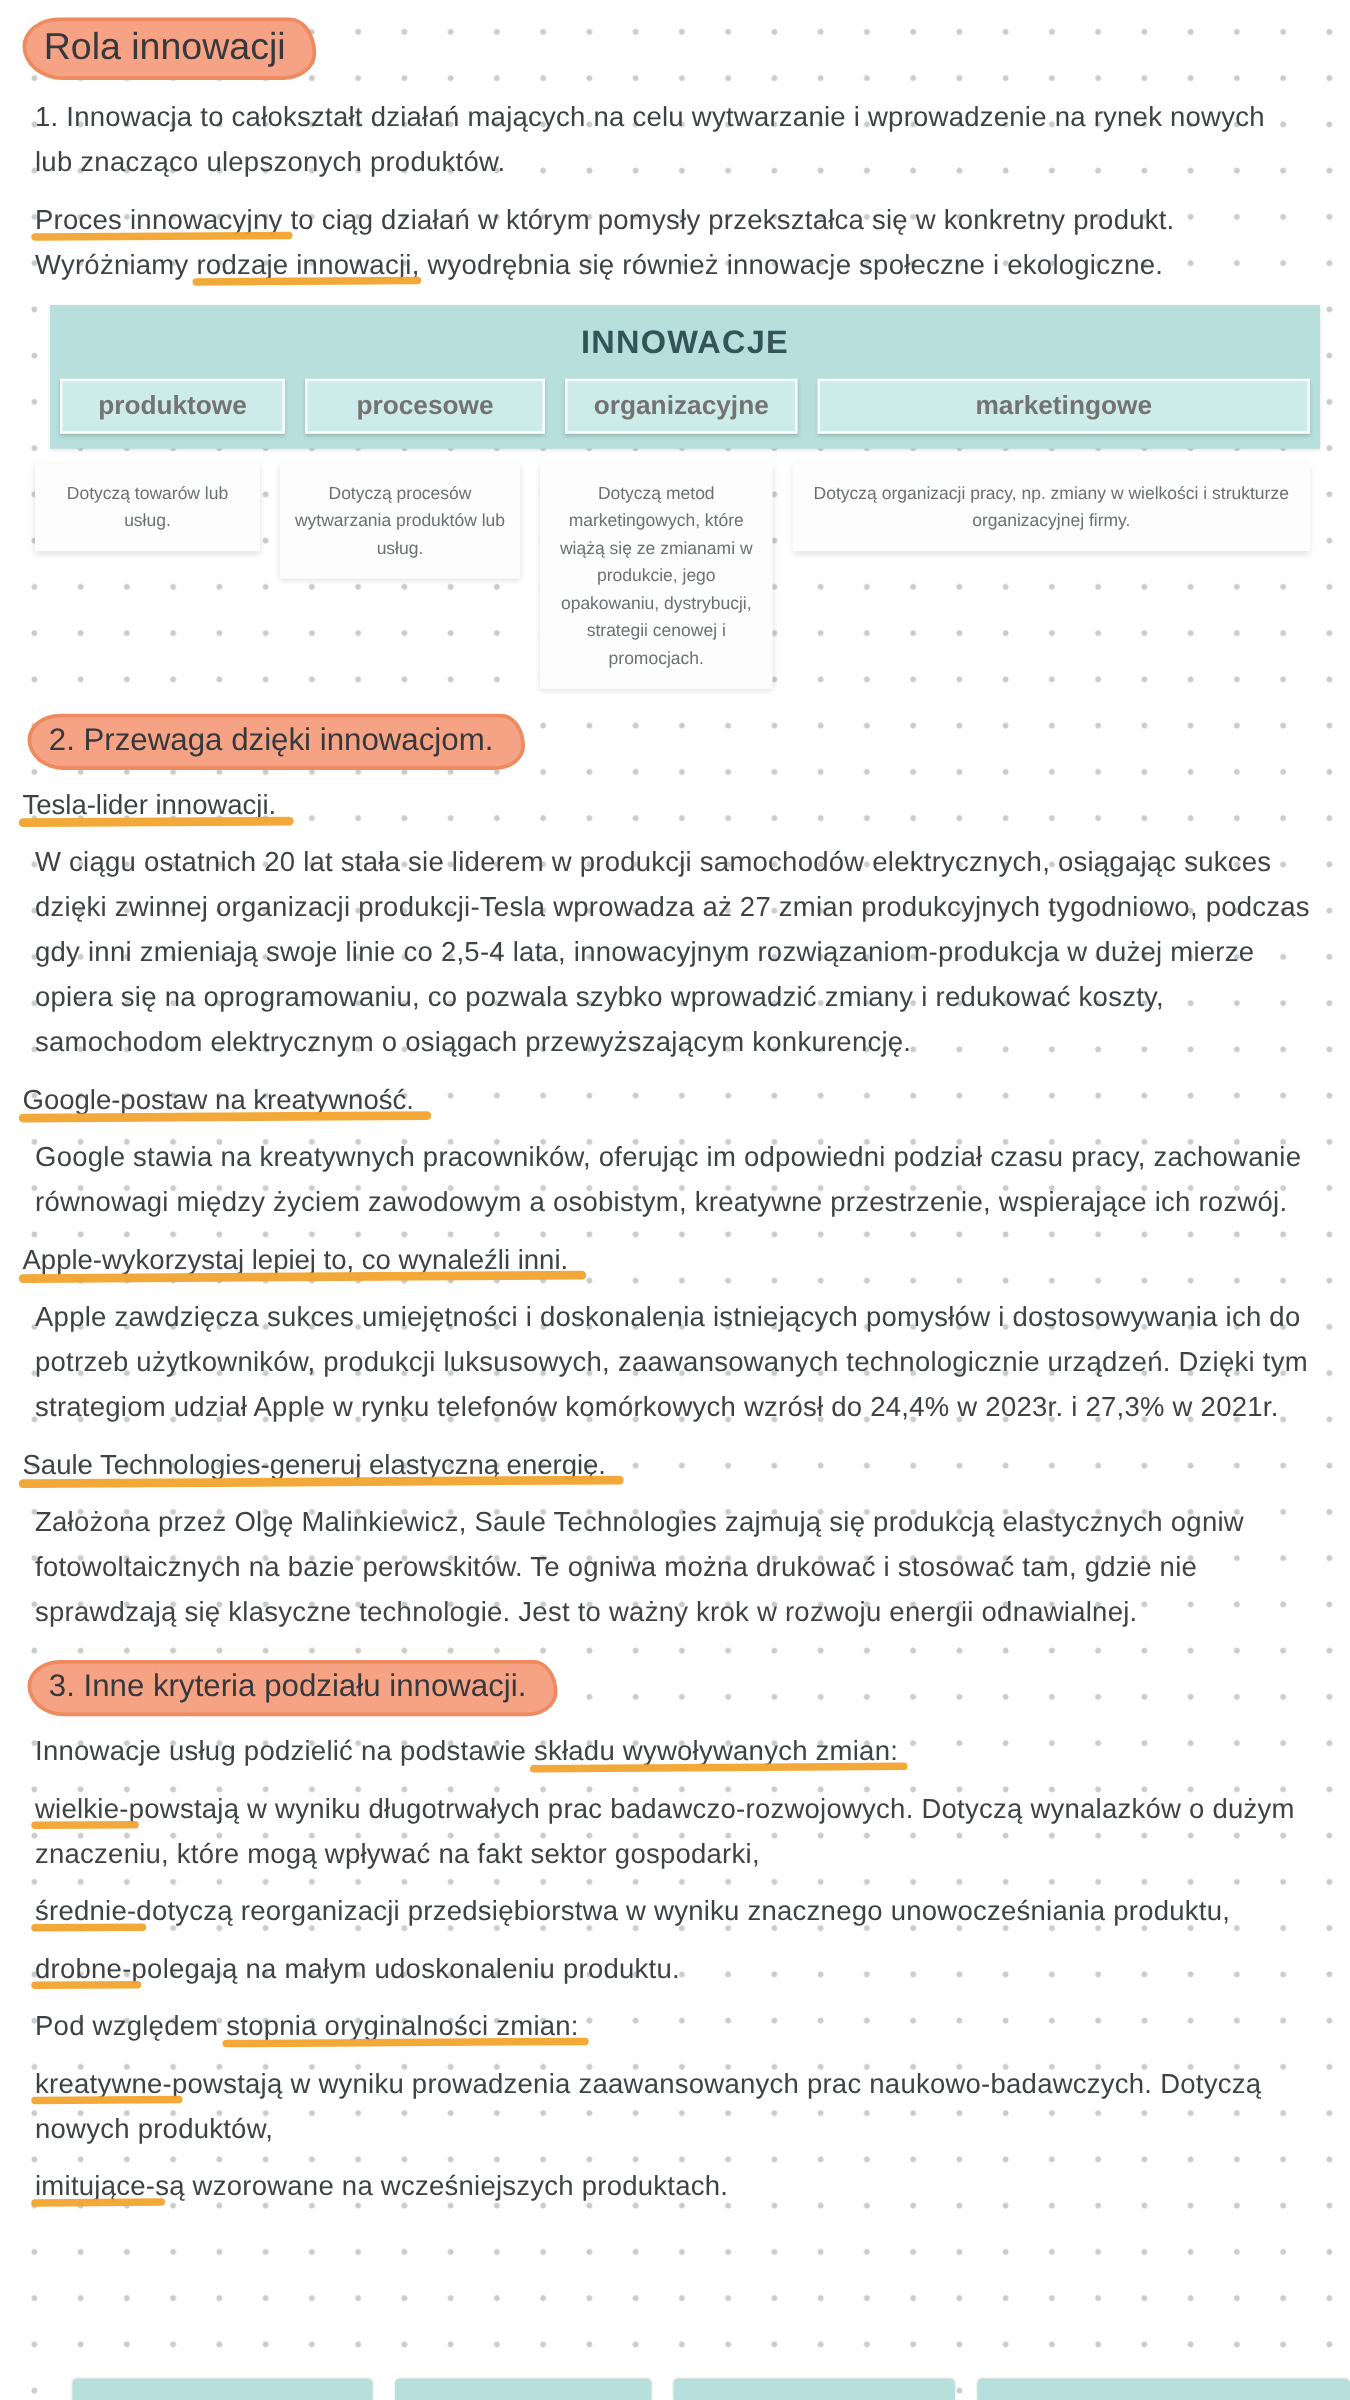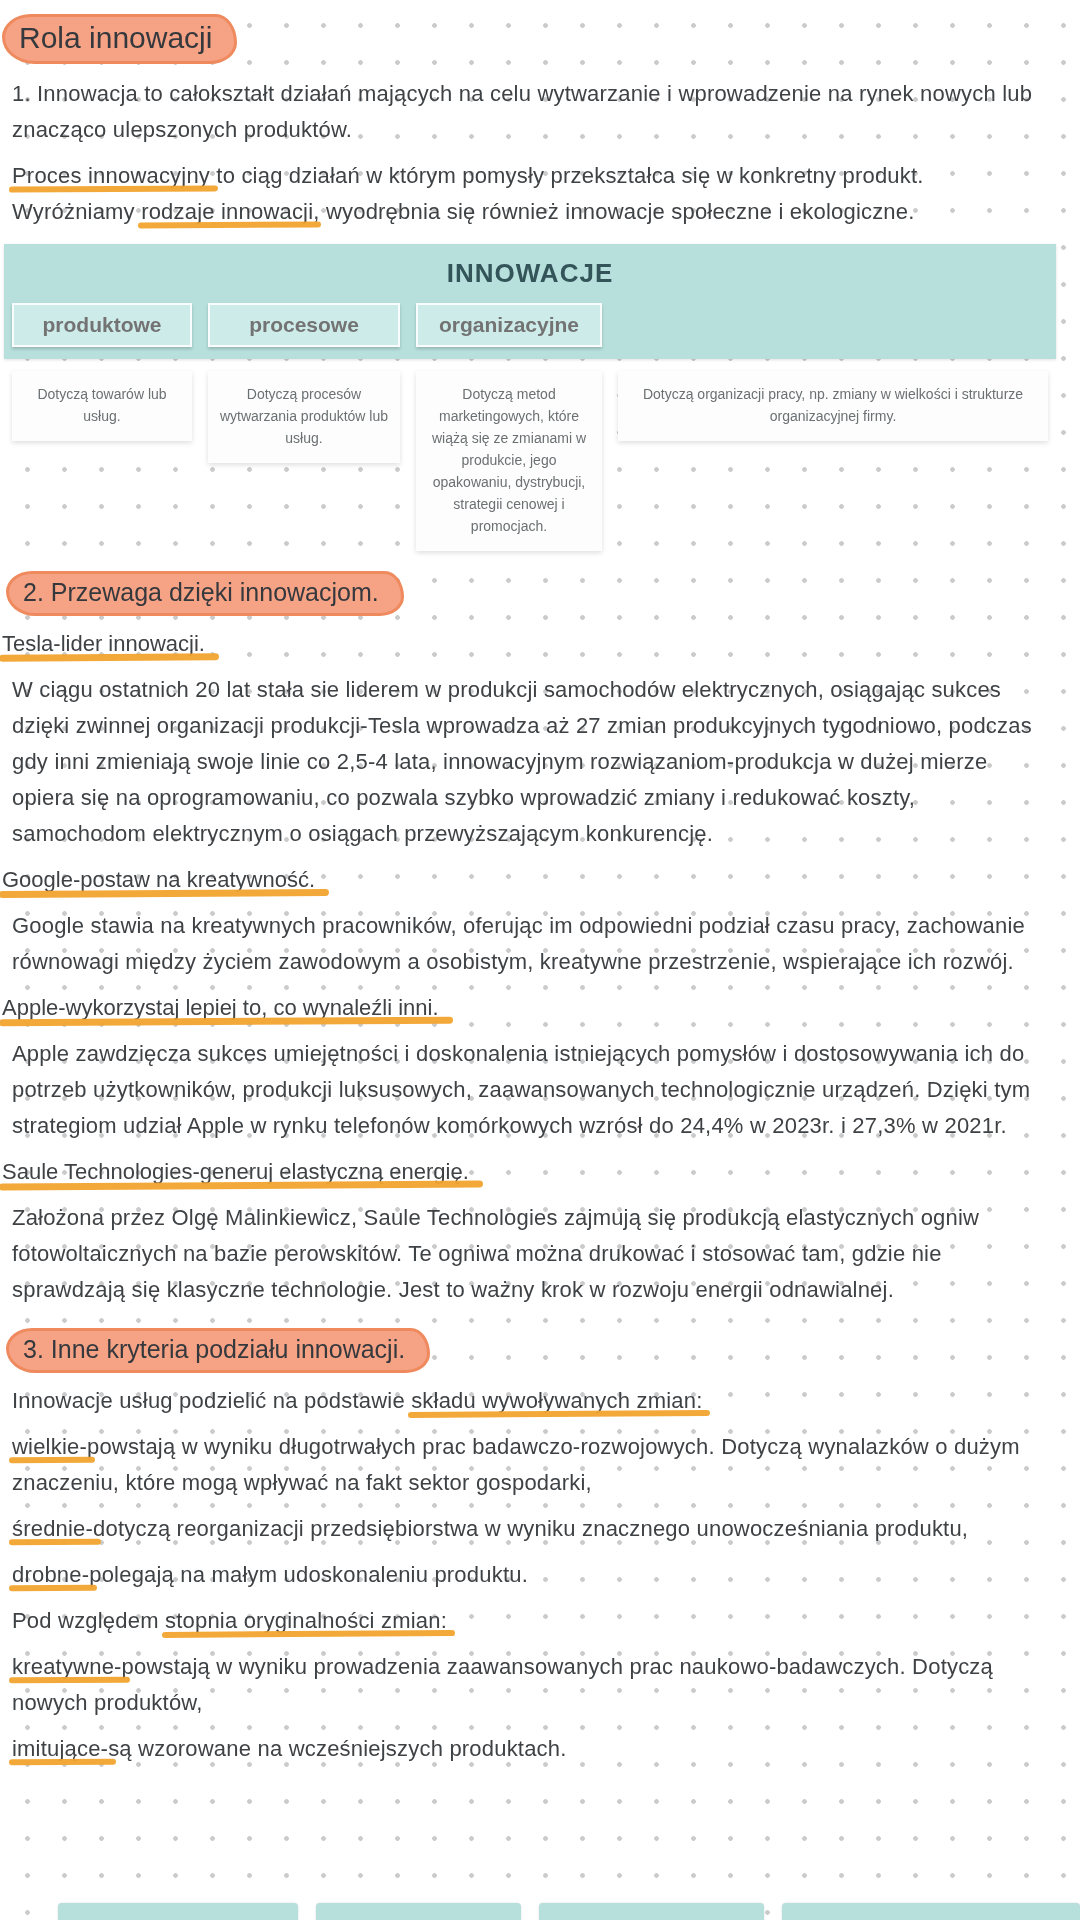--- a/index.html
+++ b/index.html
@@ -11,21 +11,21 @@
     position:relative;
     width:1080px;
     height:1920px;
     overflow:hidden;
     background-color:#ffffff;
     background-image:radial-gradient(circle,#cbcbcb 2px, transparent 2.7px);
     background-size:37px 37px;
     background-position:9px 7px;
     color:#3f4245;
   }
-  .content{padding:14px 22px 0 2px;}
+  .content{padding:14px 22px 0 18px;}
 
   
   .blob{
     display:block;
     width:-moz-fit-content;
     width:fit-content;
     background:#f6a285;
     border:3px solid #ee8a5e;
     border-radius:30px 22px 28px 34px / 24px 30px 22px 28px;
     padding:4px 22px 6px 14px;
@@ -56,20 +56,21 @@
     opacity:0.95;
   }
   .marker-wide::after{height:7px;bottom:-5px;right:-14px;}
 
   
   .diagram{margin:14px 2px 16px 2px;}
   .diagram-top{
     background:#b7dfdc;
     padding:10px 8px 12px 8px;
     box-shadow:0 1px 3px rgba(0,0,0,0.12);
+    margin-left:20px;
   }
   .diagram-title{
     text-align:center;
     font-weight:bold;
     font-size:26px;
     letter-spacing:1px;
     color:#33555a;
     padding:4px 0 14px 0;
   }
   .diagram-grid{
@@ -128,20 +129,21 @@
 
     <p class="body"><span class="marker">Proces innowacyjny</span><span> to ciąg działań w którym pomysły przekształca się w konkretny produkt. Wyróżniamy </span><span class="marker">rodzaje innowacji</span><span>, wyodrębnia się również innowacje społeczne i ekologiczne.</span></p>
 
     <div class="diagram">
       <div class="diagram-top">
         <div class="diagram-title">INNOWACJE</div>
         <div class="diagram-grid">
           <div class="hdr-cell">produktowe</div>
           <div class="hdr-cell">procesowe</div>
           <div class="hdr-cell">organizacyjne</div>
+          <div class="hdr-cell">marketingowe</div>
         </div>
       </div>
       <div class="diagram-grid body-grid">
         <div class="body-card">Dotyczą towarów lub usług.</div>
         <div class="body-card">Dotyczą procesów wytwarzania produktów lub usług.</div>
         <div class="body-card">Dotyczą metod marketingowych, które wiążą się ze zmianami w produkcie, jego opakowaniu, dystrybucji, strategii cenowej i promocjach.</div>
         <div class="body-card">Dotyczą organizacji pracy, np. zmiany w wielkości i strukturze organizacyjnej firmy.</div>
       </div>
     </div>
 

